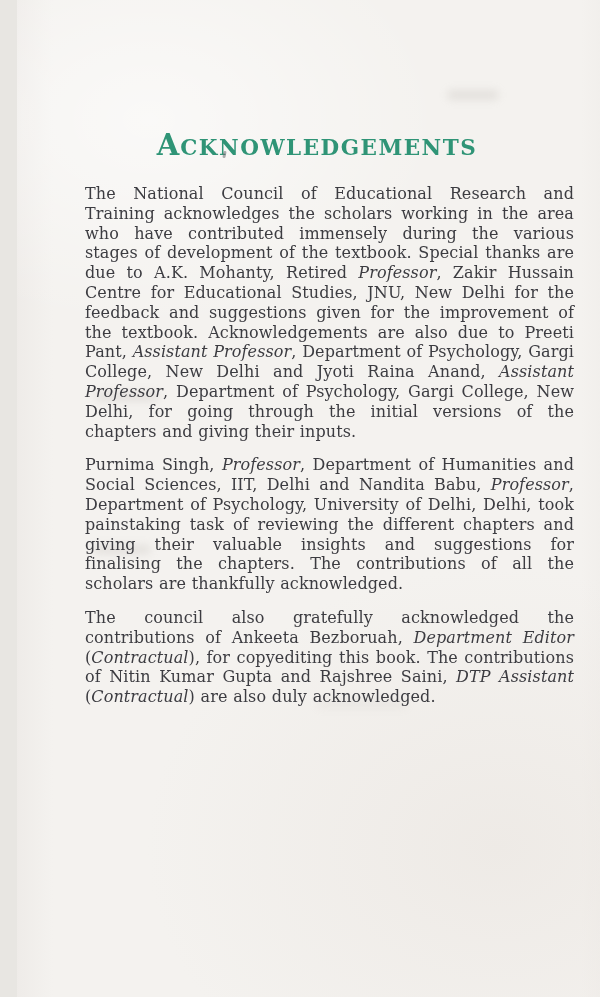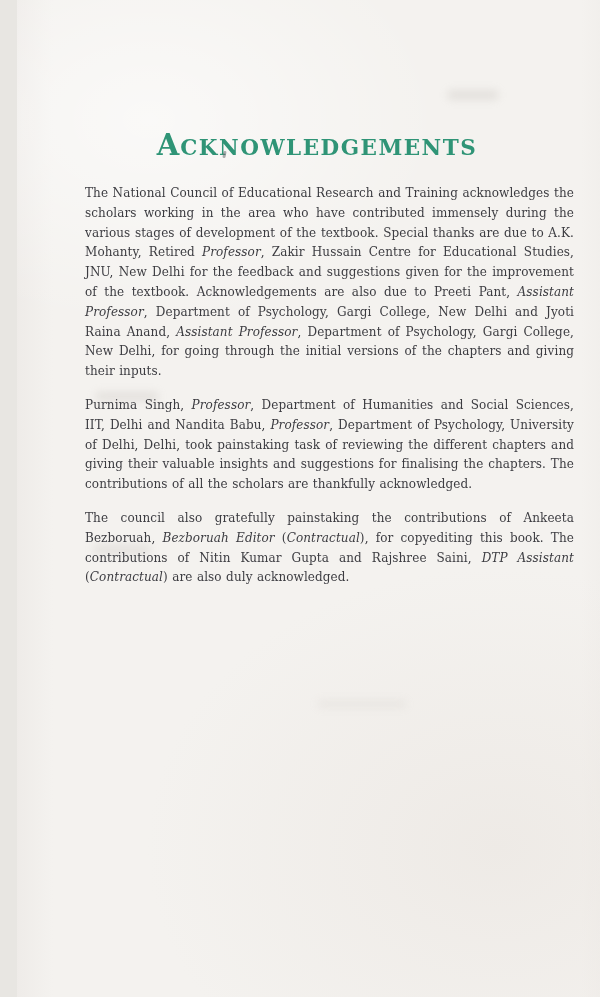--- a/index.html
+++ b/index.html
@@ -40,21 +40,21 @@
     letter-spacing: 1.5px;
   }
   .content {
     position: absolute;
     top: 184px;
     left: 68px;
     width: 489px;
   }
   .content p {
     margin: 0 0 14px 0;
-    font-size: 12px;
+    font-size: 16px;
     line-height: 19.8px;
     color: #3c3c41;
     text-align: justify;
     letter-spacing: 0.1px;
     word-spacing: 0.5px;
   }
   .content p em {
     font-style: italic;
   }
   
@@ -91,16 +91,16 @@
 
   <span class="speck speck-apostrophe"></span>
   <span class="smudge smudge-1"></span>
   <span class="smudge smudge-2"></span>
   <span class="smudge smudge-3"></span>
   <span class="smudge smudge-4"></span>
 
   <div class="content">
     <p><span>The National Council of Educational Research and Training acknowledges the scholars working in the area who have contributed immensely during the various stages of development of the textbook. Special thanks are due to A.K. Mohanty, Retired </span><em>Professor</em><span>, Zakir Hussain Centre for Educational Studies, JNU, New Delhi for the feedback and suggestions given for the improvement of the textbook. Acknowledgements are also due to Preeti Pant, </span><em>Assistant Professor</em><span>, Department of Psychology, Gargi College, New Delhi and Jyoti Raina Anand, </span><em>Assistant Professor</em><span>, Department of Psychology, Gargi College, New Delhi, for going through the initial versions of the chapters and giving their inputs.</span></p>
     <p><span>Purnima Singh, </span><em>Professor</em><span>, Department of Humanities and Social Sciences, IIT, Delhi and Nandita Babu, </span><em>Professor</em><span>, Department of Psychology, University of Delhi, Delhi, took painstaking task of reviewing the different chapters and giving their valuable insights and suggestions for finalising the chapters. The contributions of all the scholars are thankfully acknowledged.</span></p>
-    <p><span>The council also gratefully painstaking the contributions of Ankeeta Bezboruah, </span><em>Bezboruah Editor</em><span> (</span><em>Contractual</em><span>), for copyediting this book. The contributions of Nitin Kumar Gupta and Rajshree Saini, </span><em>DTP Assistant</em><span> (</span><em>Contractual</em><span>) are also duly acknowledged.</span></p>
+    <p><span>The council also gratefully acknowledged the contributions of Ankeeta Bezboruah, </span><em>Department Editor</em><span> (</span><em>Contractual</em><span>), for copyediting this book. The contributions of Nitin Kumar Gupta and Rajshree Saini, </span><em>DTP Assistant</em><span> (</span><em>Contractual</em><span>) are also duly acknowledged.</span></p>
   </div>
 
 </div>
 
 </body></html>

